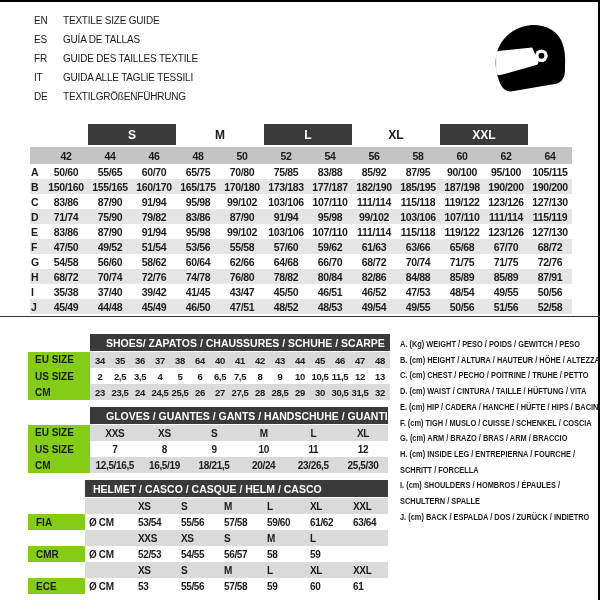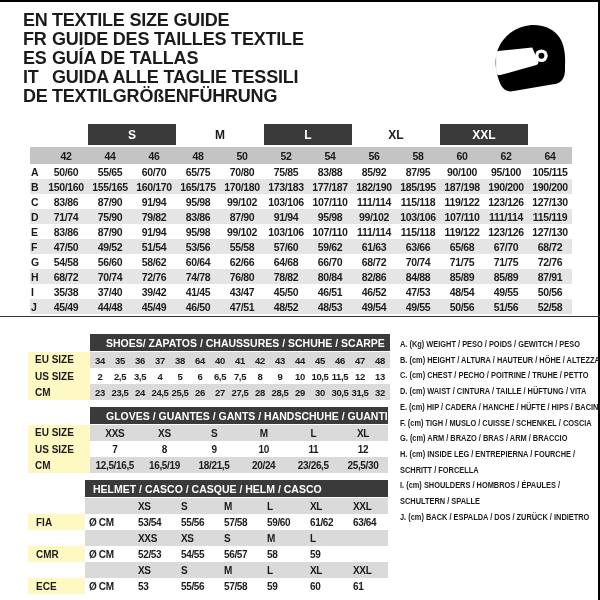--- a/index.html
+++ b/index.html
@@ -4,21 +4,21 @@
 <style>
   html,body { margin:0; padding:0; background:#fff; }
   .sheet {
     position:relative; width:600px; height:600px; background:#fff;
     font-family:"Liberation Sans", sans-serif; color:#1b1b1b; overflow:hidden;
   }
   .top-line { position:absolute; left:0; top:0; width:600px; height:2px; background:#000; }
   .right-line { position:absolute; right:0; top:0; width:2px; height:600px; background:#000; }
 
   
-  .langs { position:absolute; left:23px; top:11px; font-weight:bold; font-size:18px; line-height:19px; letter-spacing:-0.2px; }
+  .langs { position:absolute; left:34px; top:11px; font-weight:normal; font-size:10px; line-height:19px; letter-spacing:-0.2px; }
   .langs .lrow { display:flex; white-space:nowrap; }
   .langs .code { width:29px; flex:none; }
 
   .helmet-logo { position:absolute; left:486px; top:14px; }
 
   
   table { border-collapse:collapse; table-layout:fixed; }
   td { padding:0; }
   #textileTable { position:absolute; left:30px; top:124px; font-size:10.5px; font-weight:bold; }
   #textileTable td { text-align:center; height:15px; letter-spacing:-0.35px; white-space:nowrap; }
@@ -27,21 +27,21 @@
   #textileTable tr.num td { background:#c4c4c4; height:17px; font-size:10.5px; }
   #textileTable tr.stripe td { background:#e5e5e5; }
   #textileTable td.rowlabel { text-align:left; padding-left:1px; }
 
   .divider { position:absolute; left:0; top:316px; width:600px; height:1px; background:#333; }
 
   
   .sub { position:absolute; font-size:10px; font-weight:bold; }
   .sub td { text-align:center; height:16px; letter-spacing:-0.35px; white-space:nowrap; }
   .sub td.bar { background:#3a3a3a; color:#fff; text-align:left; padding-left:16px; font-size:10.5px; height:17px; border-bottom:1px solid #fff; letter-spacing:0; }
-  .sub td.lbl { text-align:left; padding-left:7px; background:#fef9c3; font-size:10px; letter-spacing:0; }
+  .sub td.lbl { text-align:left; padding-left:7px; background:#84cc16; font-size:10px; letter-spacing:0; }
   .sub td.nolbl { background:#fff; }
   .sub tr.gray td:not(.nolbl):not(.lbl) { background:#dadada; }
   #shoesTable { left:28px; top:334px; font-size:9.5px; }
   #glovesTable { left:28px; top:407px; }
   #helmetTable { left:28px; top:480px; }
   #helmetTable td { text-align:left; padding-left:8px; }
   #helmetTable td.bar { }
   #helmetTable td.unit { padding-left:4px; }
 
   
@@ -57,26 +57,26 @@
 <div class="sheet">
   <div class="top-line"></div>
   <div class="right-line"></div>
 
   <div class="langs" id="langBlock">
       <div class="lrow">
         <span class="code">EN</span>
         <span class="ltitle">TEXTILE SIZE GUIDE</span>
       </div>
       <div class="lrow">
+        <span class="code">ES</span>
+        <span class="ltitle">GUÍA DE TALLAS</span>
+      </div>
+      <div class="lrow">
         <span class="code">FR</span>
         <span class="ltitle">GUIDE DES TAILLES TEXTILE</span>
-      </div>
-      <div class="lrow">
-        <span class="code">ES</span>
-        <span class="ltitle">GUÍA DE TALLAS</span>
       </div>
       <div class="lrow">
         <span class="code">IT</span>
         <span class="ltitle">GUIDA ALLE TAGLIE TESSILI</span>
       </div>
       <div class="lrow">
         <span class="code">DE</span>
         <span class="ltitle">TEXTILGRÖßENFÜHRUNG</span>
       </div>
     </div>

